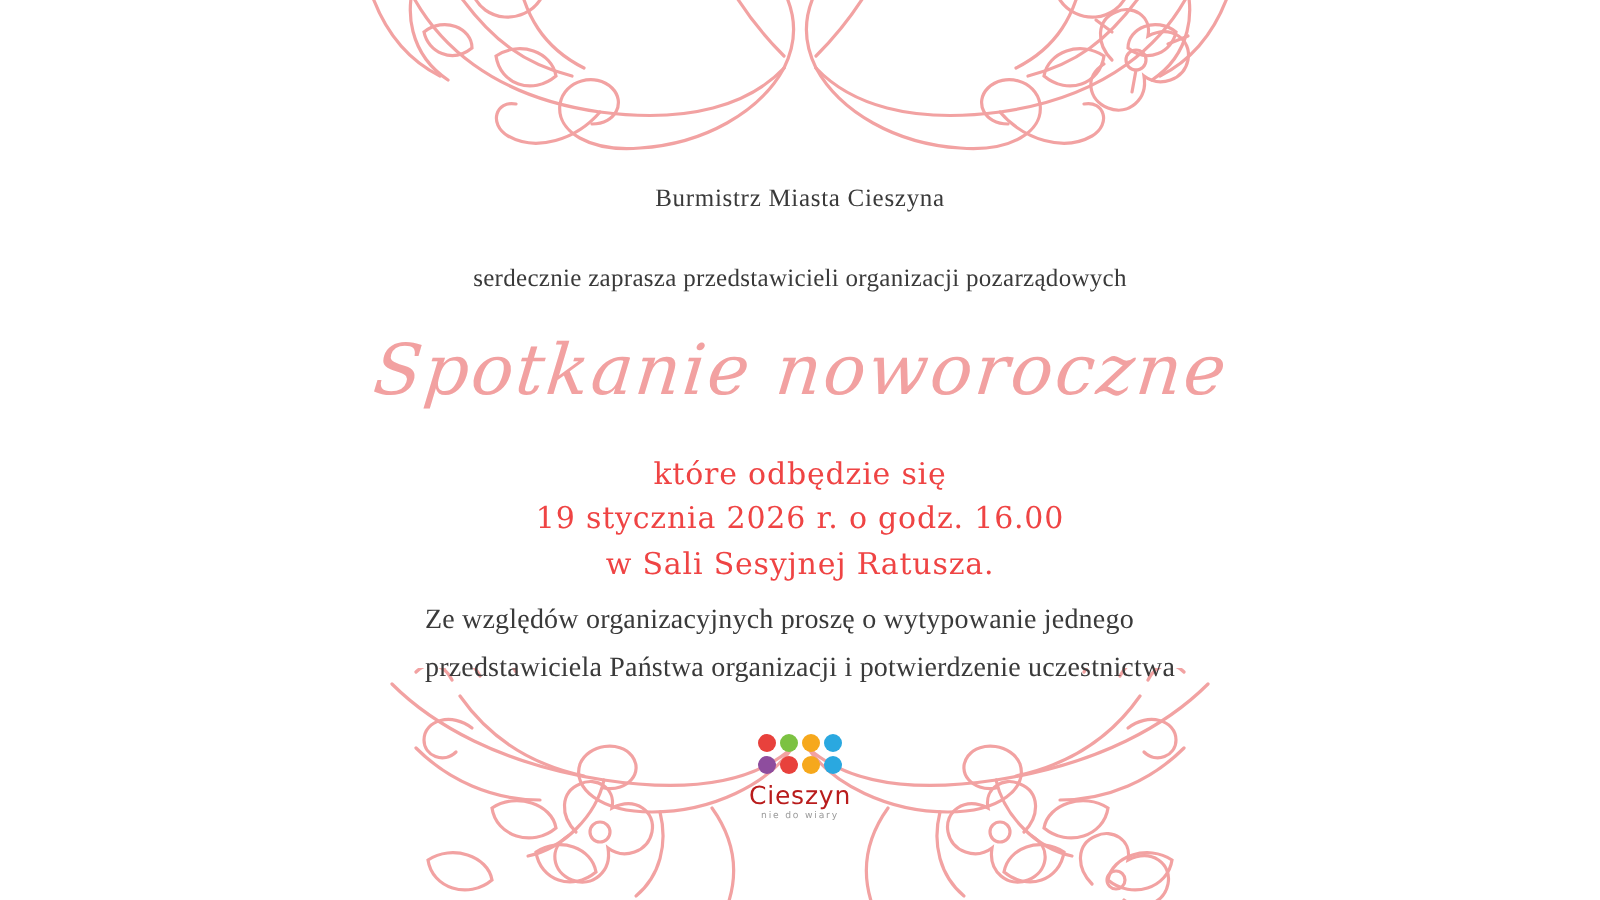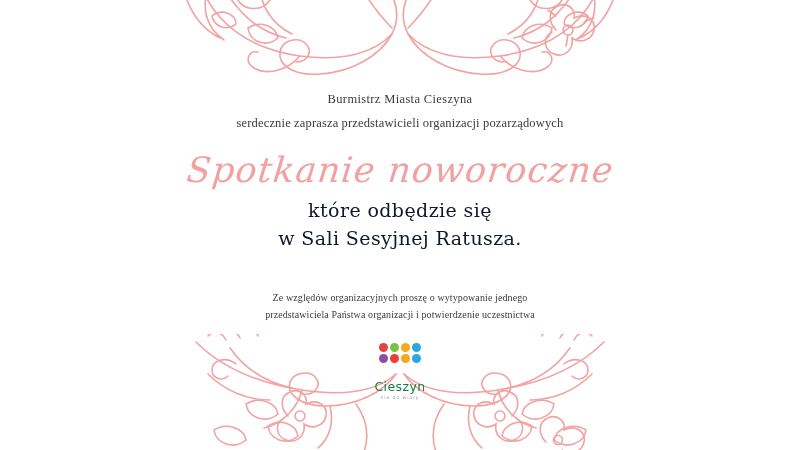--- a/index.html
+++ b/index.html
@@ -58,51 +58,51 @@
   }
 
   .line-host {
     margin-top: 92px;
     font-size: 12.5px;
     color: #3a3a3a;
     letter-spacing: 0.35px;
     text-align: center;
   }
   .invite-block {
-    margin-top: 6px;
+    margin-top: 22px;
     text-align: right;
     font-size: 12.5px;
     color: #3a3a3a;
     line-height: 1.65;
     letter-spacing: 0.15px;
   }
   .event-title {
     margin-top: 16px;
     font-family: "DejaVu Serif", serif;
     font-style: italic;
     font-size: 35px;
     color: #f2a1a1;
     letter-spacing: 1.2px;
     text-align: center;
     transform: skewX(-6deg);
   }
   .details-block {
-    margin-top: 6px;
+    margin-top: 20px;
     text-align: center;
-    color: #0f172a;
+    color: #ef4444;
     font-family: "DejaVu Serif", serif;
-    font-size: 19px;
+    font-size: 15px;
     line-height: 1.5;
     letter-spacing: 0.4px;
   }
   .details-block .d-line { display: block; }
   .rsvp-block {
-    margin-top: 36px;
-    text-align: center;
-    font-size: 10px;
+    margin-top: 6px;
+    text-align: left;
+    font-size: 14px;
     color: #3a3a3a;
     line-height: 1.7;
     letter-spacing: 0.1px;
   }
   .logo-wrap {
     margin-top: 20px;
     display: flex;
     flex-direction: column;
     align-items: center;
     width: 90px;
@@ -111,23 +111,22 @@
     display: grid;
     grid-template-columns: repeat(4, 9px);
     grid-template-rows: repeat(2, 9px);
     gap: 2px;
     margin-bottom: 3px;
   }
   .logo-dots span { display: block; width: 9px; height: 9px; border-radius: 50%; }
   .logo-name {
     font-family: "DejaVu Sans", sans-serif;
     font-size: 12.5px;
-    color: #15803d;
+    color: #b91c1c;
     letter-spacing: 0.4px;
-    margin-top: 13px;
   }
   .logo-tagline {
     font-family: "DejaVu Sans", sans-serif;
     font-size: 4.6px;
     color: #9a9a9a;
     letter-spacing: 0.9px;
     margin-top: 1px;
   }
 </style>
 </head>
@@ -224,20 +223,21 @@
     <div class="line-host">Burmistrz Miasta Cieszyna</div>
 
     <div class="invite-block">
       <div>serdecznie zaprasza przedstawicieli organizacji pozarządowych</div>
     </div>
 
     <div class="event-title">Spotkanie noworoczne</div>
 
     <div class="details-block">
       <span class="d-line">które odbędzie się</span>
+      <span class="d-line">19 stycznia 2026 r. o godz. 16.00</span>
       <span class="d-line">w Sali Sesyjnej Ratusza.</span>
     </div>
 
     <div class="rsvp-block">
       <div>Ze względów organizacyjnych proszę o wytypowanie jednego</div>
       <div>przedstawiciela Państwa organizacji i potwierdzenie uczestnictwa</div>
     </div>
 
     <div class="logo-wrap">
       <div class="logo-dots">

